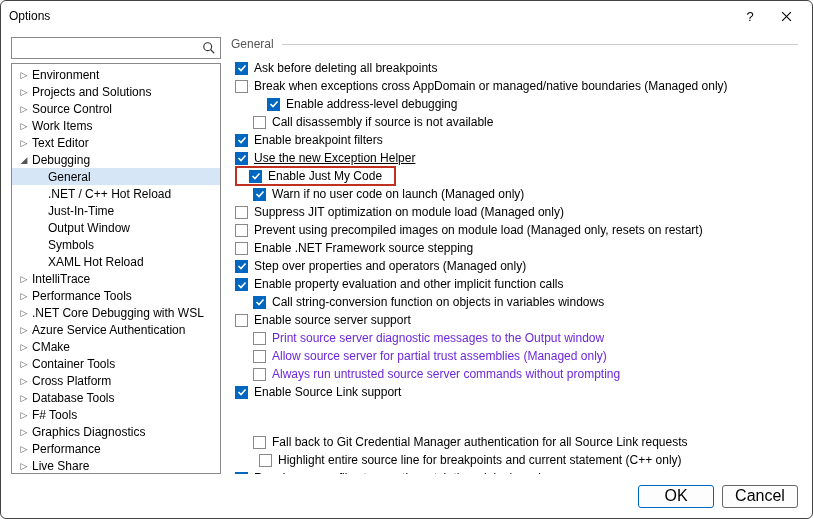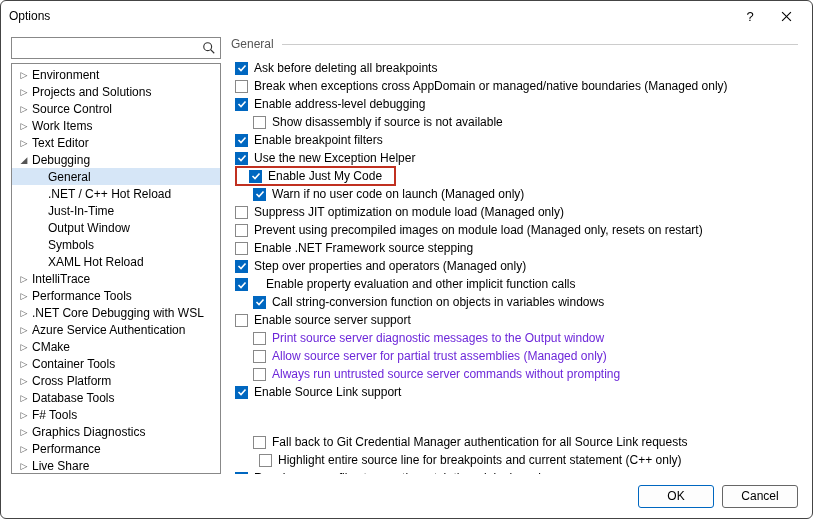--- a/index.html
+++ b/index.html
@@ -151,21 +151,21 @@
   }
   .btn {
     min-width: 76px;
     height: 23px;
     border: 1px solid #666;
     background: #fdfdfd;
     border-radius: 3px;
     display: flex;
     align-items: center;
     justify-content: center;
-    font-size: 12px;
+    font-size: 16px;
   }
   .btn.primary { border-color: #0067c0; color: #000; }
   
   .opts-scroll::-webkit-scrollbar { width: 14px; }
   .opts-scroll::-webkit-scrollbar-track { background: #f0f0f0; }
   .opts-scroll::-webkit-scrollbar-thumb { background: #c0c0c0; }
   .tree-wrap::-webkit-scrollbar { width: 14px; }
   .tree-wrap::-webkit-scrollbar-track { background: #f0f0f0; }
   .tree-wrap::-webkit-scrollbar-thumb { background: #c0c0c0; }
 </style>
@@ -301,48 +301,48 @@
               </span>
               <span>Ask before deleting all breakpoints</span>
             </span>
           </div>
           <div class="opt-row" style="padding-left: 0px;">
             <span style="display: inline-flex; align-items: center; gap: 6px;">
               <span class="chk"></span>
               <span>Break when exceptions cross AppDomain or managed/native boundaries (Managed only)</span>
             </span>
           </div>
-          <div class="opt-row" style="padding-left: 0px;">
+          <div class="opt-row" style="padding-left: 0px; margin-left: 32px;">
             <span style="display: inline-flex; align-items: center; gap: 6px;">
               <span class="chk checked">
                 <svg viewBox="0 0 10 10">
                   <polyline points="1.5,5 4,7.5 8.5,2.5" fill="none" stroke="#fff" stroke-width="1.6"></polyline>
                 </svg>
               </span>
               <span>Enable address-level debugging</span>
             </span>
           </div>
           <div class="opt-row" style="padding-left: 18px;">
             <span style="display: inline-flex; align-items: center; gap: 6px;">
               <span class="chk"></span>
-              <span>Show disassembly if source is not available</span>
+              <span>Call disassembly if source is not available</span>
             </span>
           </div>
           <div class="opt-row" style="padding-left: 0px;">
             <span style="display: inline-flex; align-items: center; gap: 6px;">
               <span class="chk checked">
                 <svg viewBox="0 0 10 10">
                   <polyline points="1.5,5 4,7.5 8.5,2.5" fill="none" stroke="#fff" stroke-width="1.6"></polyline>
                 </svg>
               </span>
               <span>Enable breakpoint filters</span>
             </span>
           </div>
           <div class="opt-row" style="padding-left: 0px;">
-            <span style="display: inline-flex; align-items: center; gap: 6px;">
+            <span style="display: inline-flex; align-items: center; gap: 6px; text-decoration: underline;">
               <span class="chk checked">
                 <svg viewBox="0 0 10 10">
                   <polyline points="1.5,5 4,7.5 8.5,2.5" fill="none" stroke="#fff" stroke-width="1.6"></polyline>
                 </svg>
               </span>
               <span>Use the new Exception Helper</span>
             </span>
           </div>
           <div class="opt-row" style="padding-left: 0px;">
             <span class="highlight-box" style="display: inline-flex; align-items: center; gap: 6px;">
@@ -386,21 +386,21 @@
             <span style="display: inline-flex; align-items: center; gap: 6px;">
               <span class="chk checked">
                 <svg viewBox="0 0 10 10">
                   <polyline points="1.5,5 4,7.5 8.5,2.5" fill="none" stroke="#fff" stroke-width="1.6"></polyline>
                 </svg>
               </span>
               <span>Step over properties and operators (Managed only)</span>
             </span>
           </div>
           <div class="opt-row" style="padding-left: 0px;">
-            <span style="display: inline-flex; align-items: flex-end; gap: 18px;">
+            <span style="display: inline-flex; align-items: flex-end; gap: 6px;">
               <span class="chk checked">
                 <svg viewBox="0 0 10 10">
                   <polyline points="1.5,5 4,7.5 8.5,2.5" fill="none" stroke="#fff" stroke-width="1.6"></polyline>
                 </svg>
               </span>
               <span>Enable property evaluation and other implicit function calls</span>
             </span>
           </div>
           <div class="opt-row" style="padding-left: 18px;">
             <span style="display: inline-flex; align-items: center; gap: 6px;">

